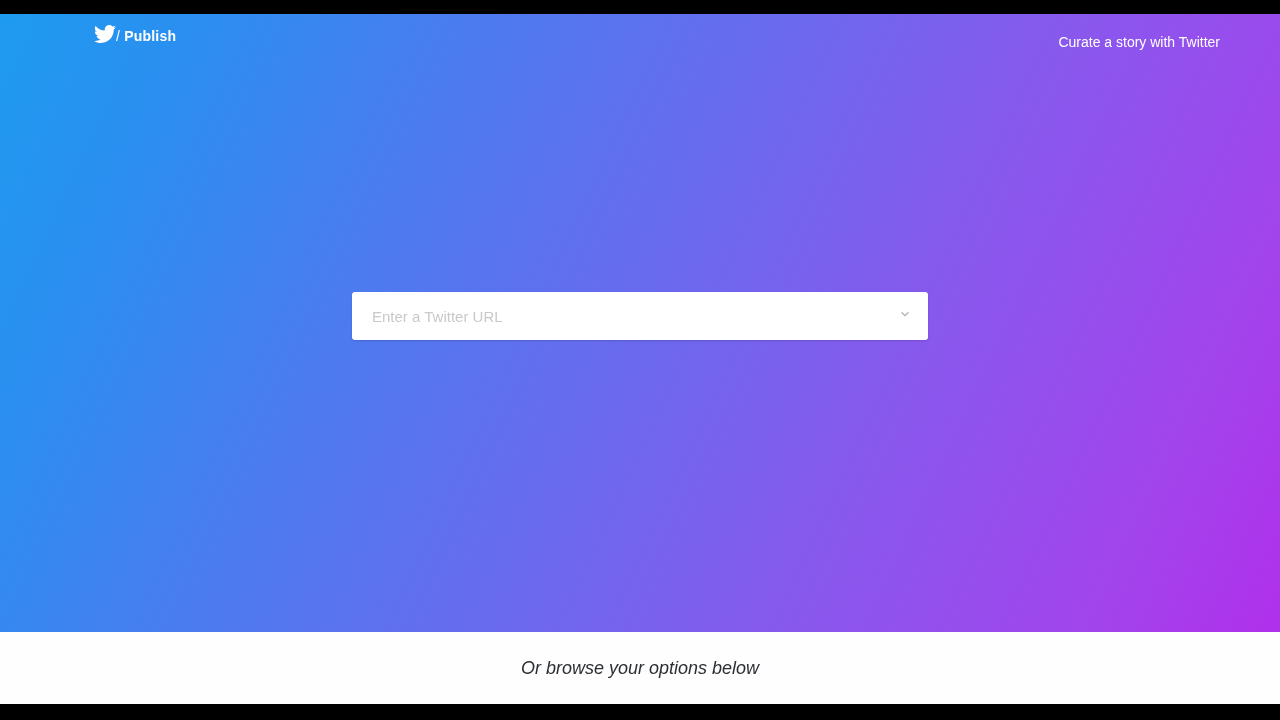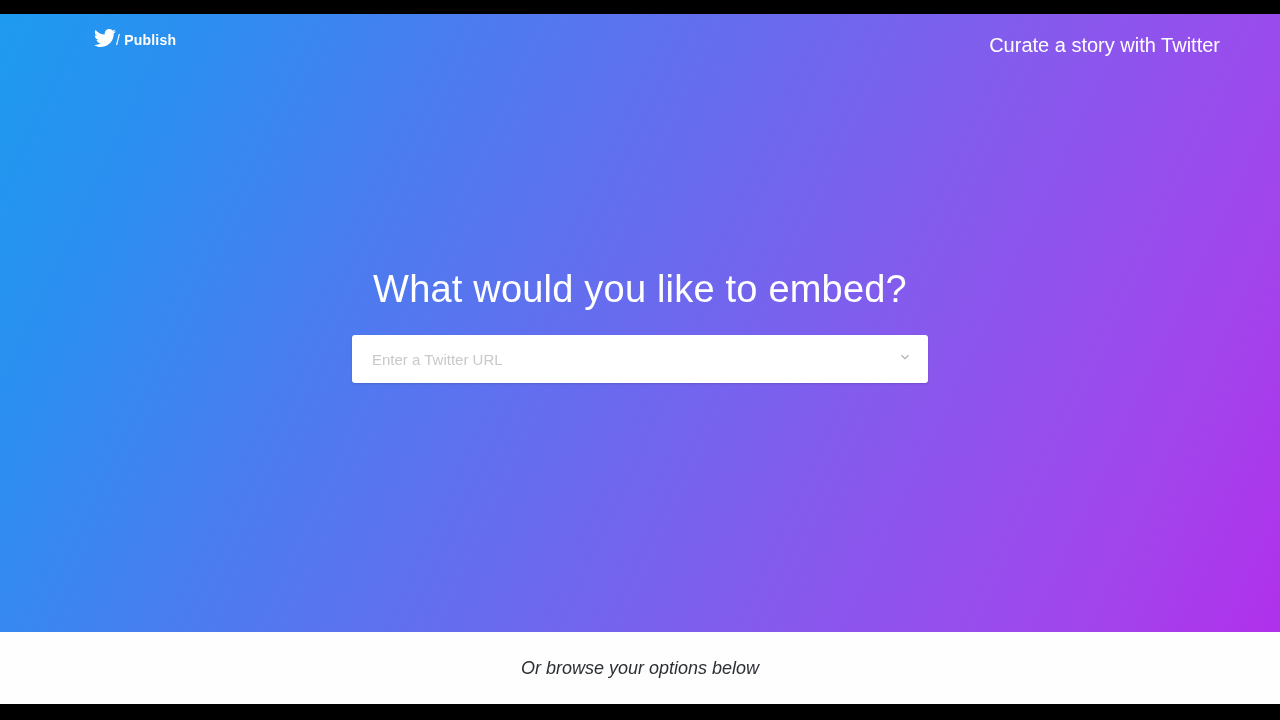--- a/index.html
+++ b/index.html
@@ -19,21 +19,21 @@
     left: 0; right: 0;
     display: flex;
     justify-content: space-between;
     align-items: center;
     padding: 0 60px 0 94px;
   }
   .brand { display: flex; align-items: center; }
   .brand svg { width: 22px; height: 22px; fill: #fff; }
   .brand-text { font-size: 14px; font-weight: 400; letter-spacing: 0.2px; }
   .brand-text b { font-weight: 700; }
-  .curate-link { font-size: 20px; font-weight: 400; color: #fff; cursor: pointer; margin-top: 12px; }
+  .curate-link { font-size: 14px; font-weight: 400; color: #fff; cursor: pointer; margin-top: 12px; }
   .center-block {
     position: absolute;
     top: 254px;
     left: 50%;
     transform: translateX(-50%);
     text-align: center;
     width: 100%;
   }
   .heading { font-size: 38px; font-weight: 400; letter-spacing: 0.2px; }
   .input-wrap {
@@ -82,21 +82,20 @@
           </svg>
       </span>
       <span class="brand-text">
         <span>/</span> <b>Publish</b>
       </span>
     </div>
     <div class="curate-link">Curate a story with Twitter</div>
   </div>
 
   <div class="center-block">
-    <h1 class="heading">What would you like to embed?</h1>
     <div class="input-wrap">
       <input class="url-input" type="text" placeholder="Enter a Twitter URL" style="">
       <span>
         <svg class="chevron" viewBox="0 0 24 24">
             <polyline points="6 9 12 15 18 9"></polyline>
           </svg>
       </span>
     </div>
   </div>
 </div>

